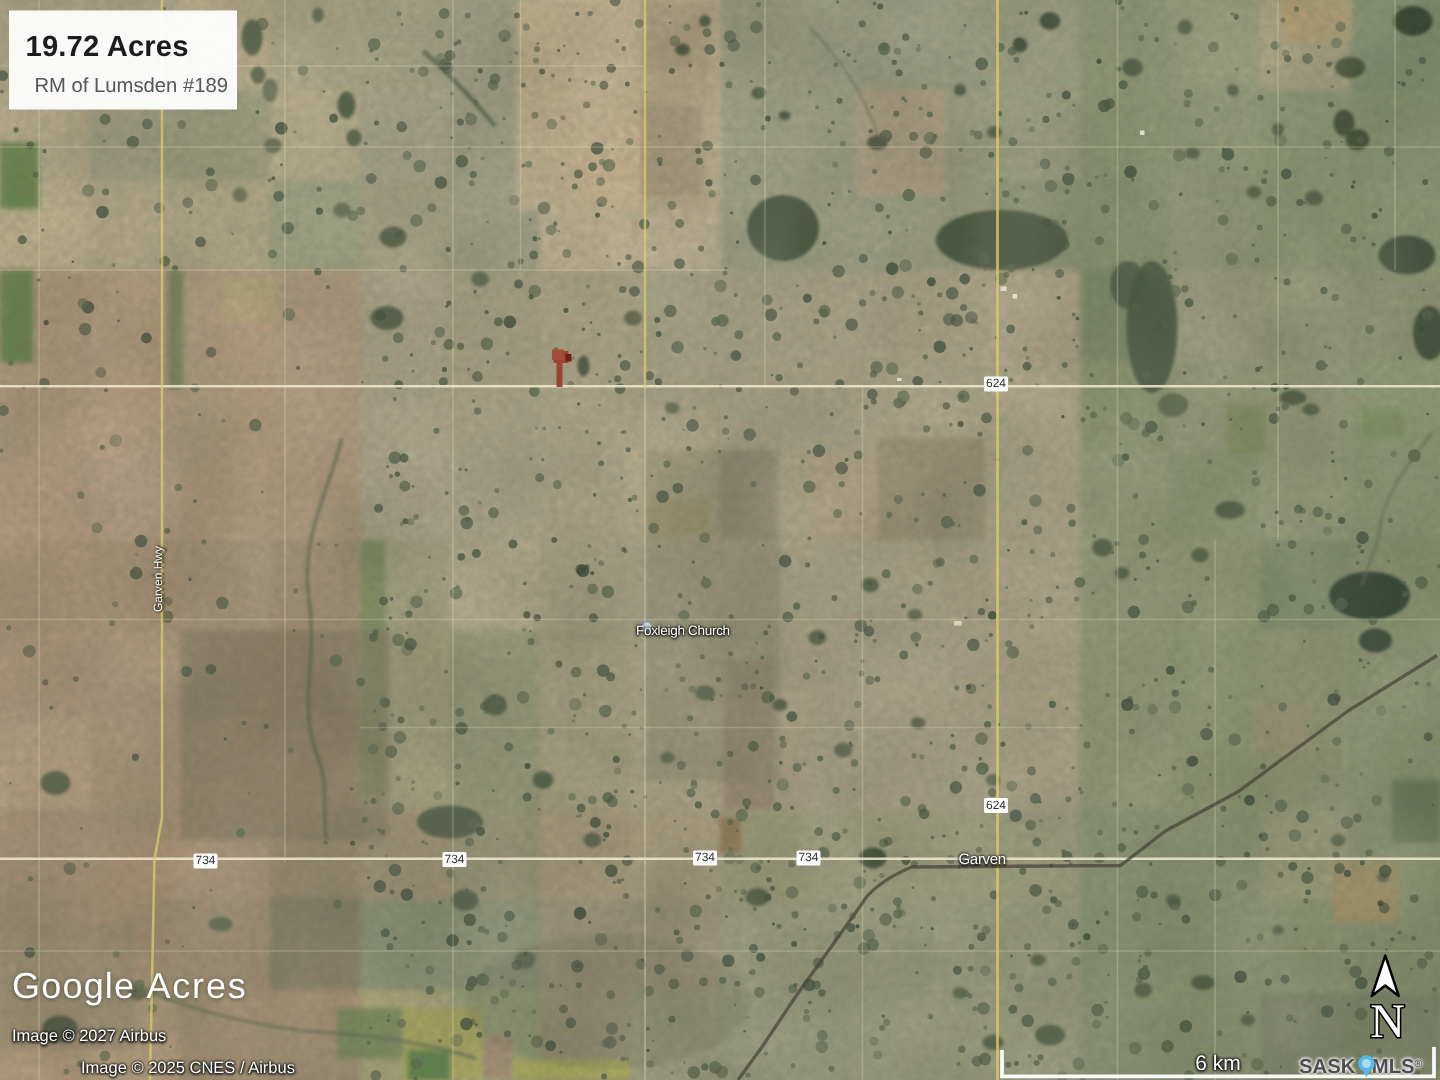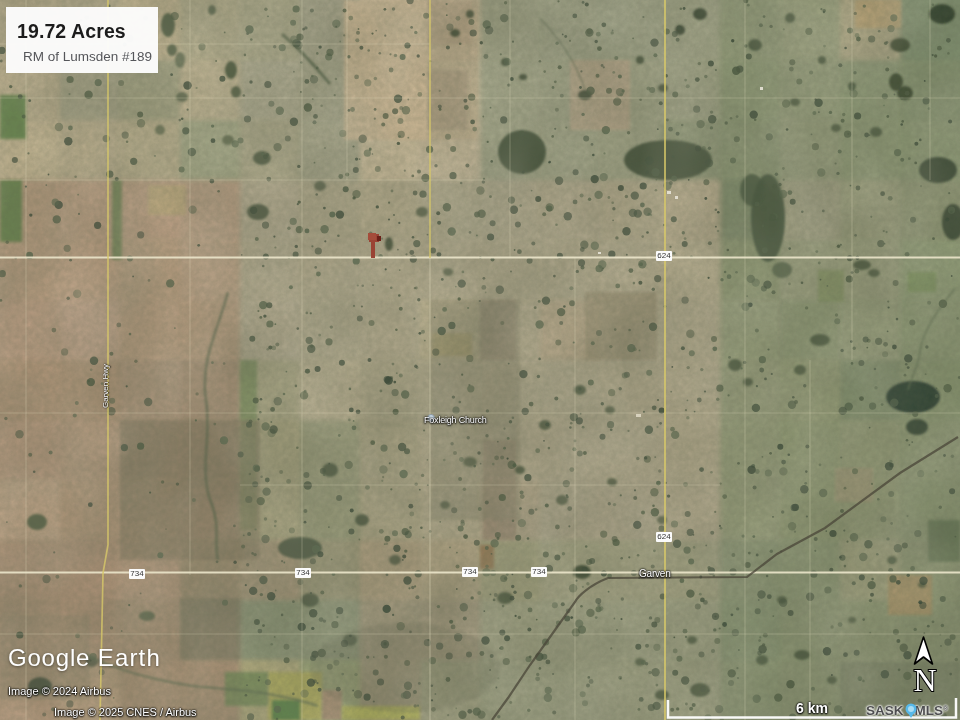--- a/index.html
+++ b/index.html
@@ -1993,31 +1993,31 @@
       <rect x="15" y="8" width="4" height="5" fill="#6b2018"></rect>
     </svg>
 
 <div style="position:absolute;left:6px;top:7px;width:152px;height:66px;background:rgba(253,253,253,0.96);">
 
 <div style="margin:13px 0 4px 11px;font-size:19.5px;font-weight:bold;color:#1c1c1c;letter-spacing:0.1px;">19.72 Acres</div>
 
 <div style="margin:6px 0 0 11px;font-size:13.5px;color:#55565a;text-align:center;">RM of Lumsden #189</div>
 </div>
 
-<div style="position:absolute;left:8px;top:644px;color:#fff;font-size:24px;letter-spacing:0.8px;text-shadow:0 1px 3px rgba(0,0,0,0.45);">Google <span style="letter-spacing:1.2px;">Earth</span></div>
-
-<div style="position:absolute;left:8px;top:685px;color:#fff;font-size:11px;text-shadow:0 0 2px #000,0 0 2px #000,0 1px 2px #000;">Image © 2024 Airbus</div>
+<div style="position:absolute;left:8px;top:644px;color:#fff;font-size:24px;letter-spacing:0.8px;text-shadow:0 1px 3px rgba(0,0,0,0.45);">Google <span style="letter-spacing:1.2px;">Acres</span></div>
+
+<div style="position:absolute;left:8px;top:685px;color:#fff;font-size:11px;text-shadow:0 0 2px #000,0 0 2px #000,0 1px 2px #000;">Image © 2027 Airbus</div>
 
 <div style="position:absolute;left:8px;top:706px;color:#fff;font-size:11px;text-shadow:0 0 2px #000,0 0 2px #000,0 1px 2px #000;padding-left:46px;">Image © 2025 CNES / Airbus</div>
 
 <svg style="position:absolute;left:660px;top:690px;" width="300" height="30" viewBox="0 0 300 30">
       <path d="M8,10 V27.5 H296 V8" fill="none" stroke="#fff" stroke-width="2.5" opacity="0.95"></path>
     </svg>
 
-<div style="position:absolute;left:780px;top:700px;width:64px;text-align:center;color:#fff;font-size:14px;text-shadow:0 0 2px #000,0 0 2px #000,0 1px 2px #000;font-weight:bold;">6 km</div>
+<div style="position:absolute;left:780px;top:700px;width:64px;text-align:center;color:#fff;font-size:14px;text-shadow:0 0 2px #000,0 0 2px #000,0 1px 2px #000;">6 km</div>
 
 <svg style="position:absolute;left:905px;top:632px;" width="40" height="64" viewBox="0 0 40 64">
       <path d="M18.5,5 L27.5,32 L18.5,25 L9.5,32 Z" fill="#fff" stroke="#000" stroke-width="1.6" stroke-linejoin="round"></path>
       <text x="20" y="59" font-family="Liberation Serif,serif" font-size="32" fill="#fff" stroke="#000" stroke-width="2" paint-order="stroke" text-anchor="middle">N</text>
     </svg>
 
 <div style="position:absolute;left:866px;top:703px;font-size:13.5px;font-weight:bold;color:#4e4e50;text-shadow:0 0 2px #fff,0 0 2px #fff,0 0 3px #fff;white-space:nowrap;">SASK<span style="display:inline-block;width:11px;"></span>MLS<span style="font-size:7px;vertical-align:4px;">®</span></div>
 
 <svg style="position:absolute;left:904px;top:703px;" width="14" height="16" viewBox="0 0 14 16">
       <circle cx="7" cy="6" r="5.5" fill="#57b8e8"></circle>

